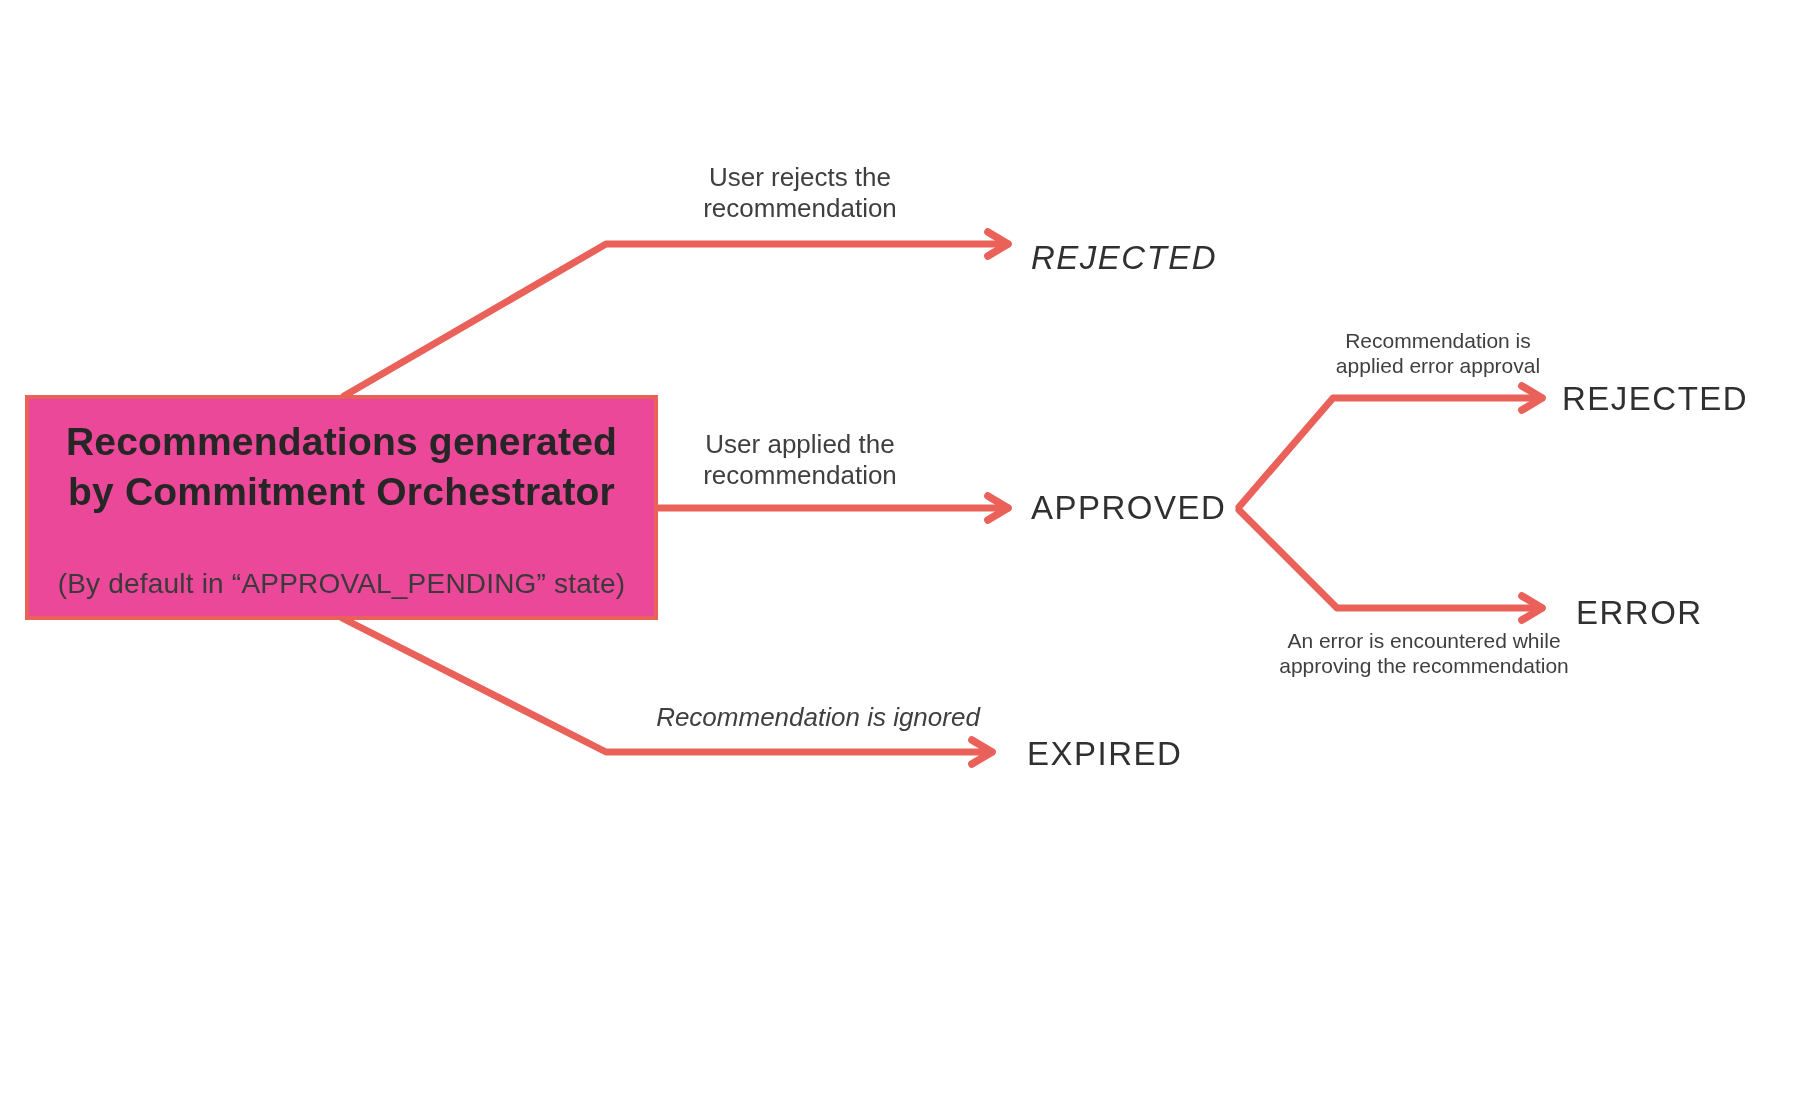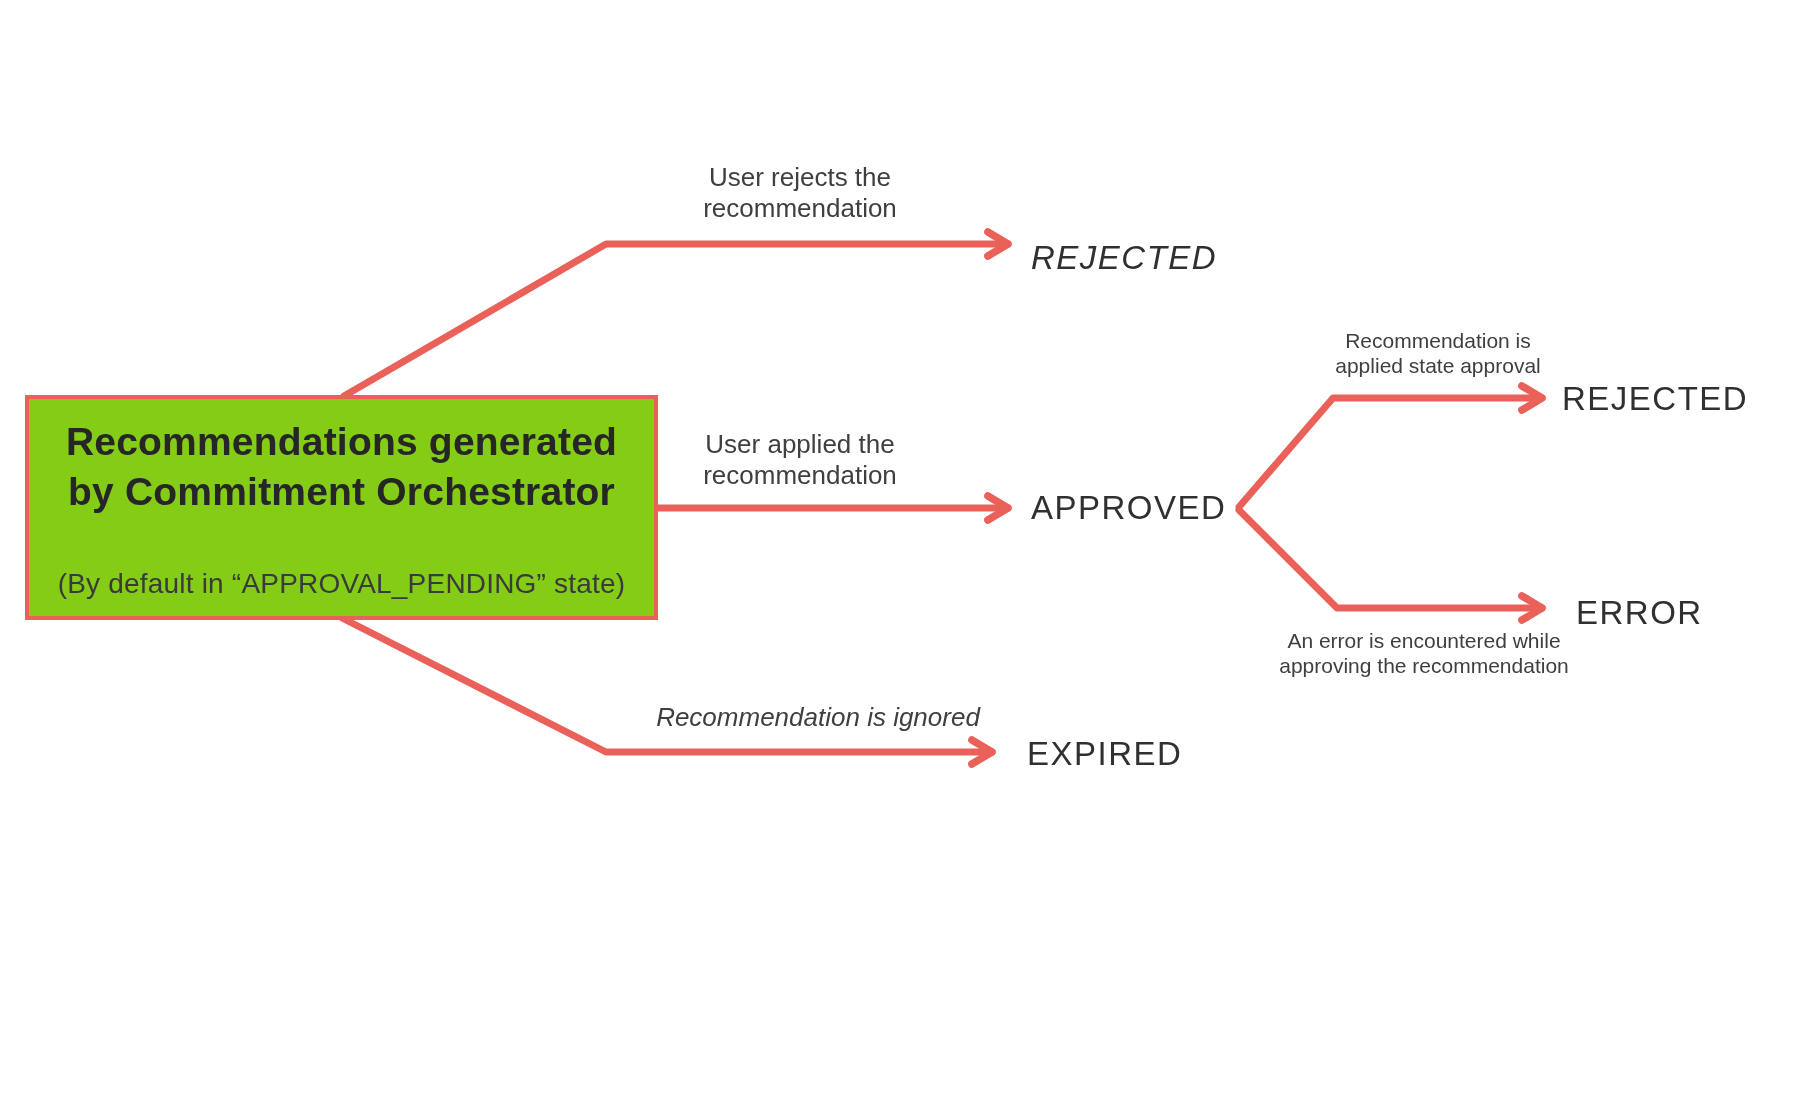--- a/index.html
+++ b/index.html
@@ -25,21 +25,21 @@
     fill: none;
     stroke: var(--accent);
     stroke-width: 2.8;
     stroke-linecap: round;
     stroke-linejoin: round;
   }
   .source-box {
     position: absolute;
     left: 25px; top: 395px;
     width: 633px; height: 225px;
-    background: #84cc16;
+    background: #ec4899;
     border: 4px solid var(--accent);
     display: flex;
     flex-direction: column;
     align-items: center;
     justify-content: space-between;
     padding: 18px 4px 16px 4px;
     text-align: center;
   }
   .box-title {
     font-size: 39px;
@@ -125,21 +125,21 @@
     <div>User applied the</div>
     <div>recommendation</div>
   </div>
 
   <div class="edge-label size-l" style="left:818px; top:702px;font-style:italic;">
     <div>Recommendation is ignored</div>
   </div>
 
   <div class="edge-label size-s" style="left:1438px; top:328px;">
     <div>Recommendation is</div>
-    <div>applied state approval</div>
+    <div>applied error approval</div>
   </div>
 
   <div class="edge-label size-s" style="left:1424px; top:628px;">
     <div>An error is encountered while</div>
     <div>approving the recommendation</div>
   </div>
 
 
 </div>
 

